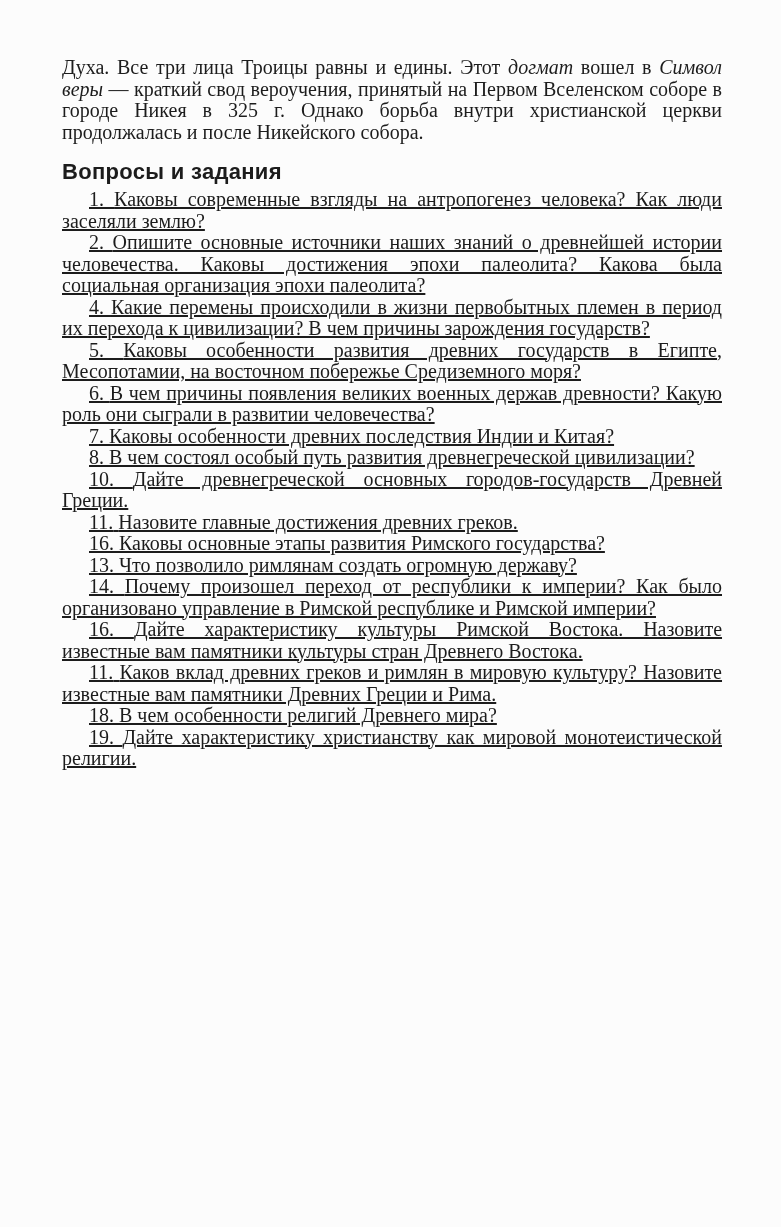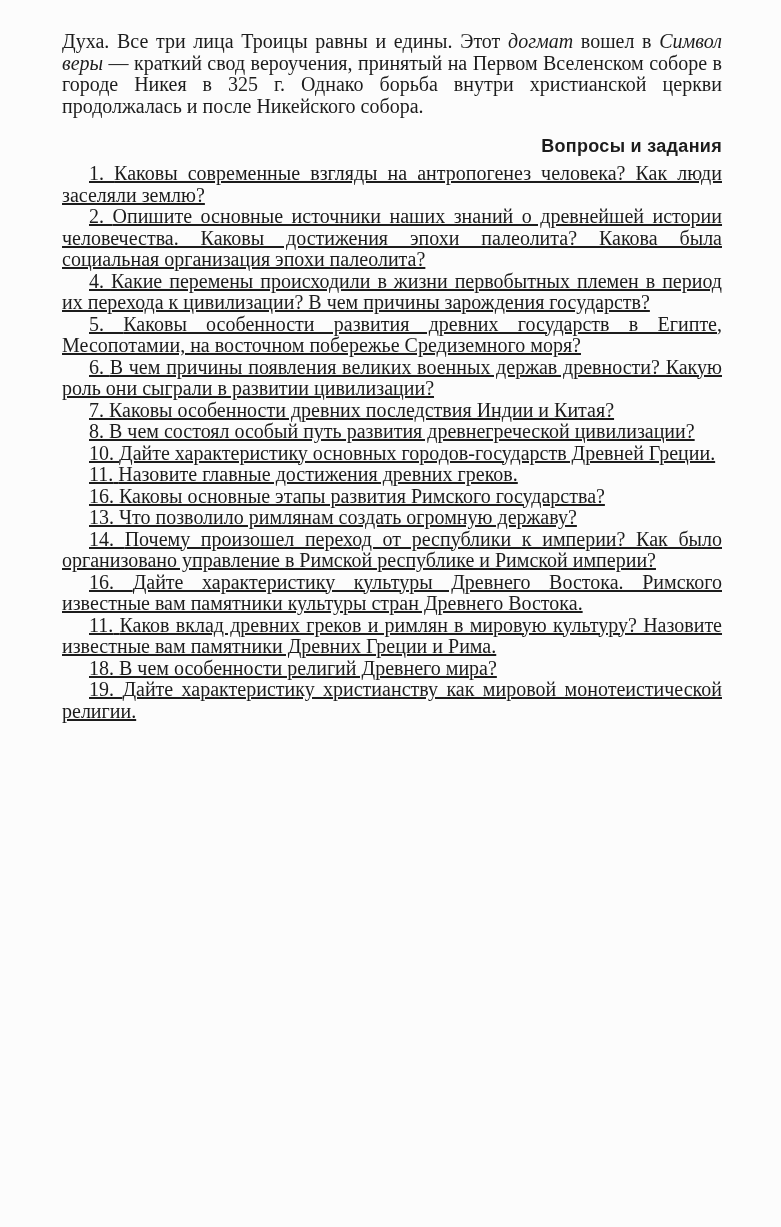--- a/index.html
+++ b/index.html
@@ -10,36 +10,36 @@
   .page {
     position: relative;
     width: 781px;
     height: 1227px;
     box-sizing: border-box;
     background: var(--page-bg, #fcfcfc);
     color: var(--ink, #1c1c1c);
     font-family: "Liberation Serif", "DejaVu Serif", serif;
     font-size: 20px;
     line-height: 21.5px;
-    padding: 31px 59px 0 62px;
+    padding: 57px 59px 0 62px;
     overflow: hidden;
   }
   .intro {
     margin: 0;
     text-align: justify;
     text-indent: 0;
   }
   .it {
     font-style: italic;
   }
   .heading {
     font-family: "Liberation Sans", "DejaVu Sans", sans-serif;
-    font-size: 18px;
+    font-size: 22px;
     font-weight: bold;
-    text-align: right;
+    text-align: left;
     letter-spacing: 0.3px;
     margin: 18px 0 6px 0;
     line-height: 22px;
   }
   .questions {
     margin: 0;
     padding: 0;
   }
   .question {
     margin: 0;
@@ -58,39 +58,39 @@
   <div class="questions">
   <p class="question"><span class="q-num">1.</span> <span class="q-text">Каковы современные взгляды на антропогенез человека? Как люди заселяли землю?</span></p>
 
   <p class="question"><span class="q-num">2.</span> <span class="q-text">Опишите основные источники наших знаний о древнейшей истории человечества. Каковы достижения эпохи палеолита? Какова была социальная организация эпохи палеолита?</span></p>
 
 
   <p class="question"><span class="q-num">4.</span> <span class="q-text">Какие перемены происходили в жизни первобытных племен в период их перехода к цивилизации? В чем причины зарождения государств?</span></p>
 
   <p class="question"><span class="q-num">5.</span> <span class="q-text">Каковы особенности развития древних государств в Египте, Месопотамии, на восточном побережье Средиземного моря?</span></p>
 
-  <p class="question"><span class="q-num">6.</span> <span class="q-text">В чем причины появления великих военных держав древности? Какую роль они сыграли в развитии цивилизации?</span></p>
+  <p class="question"><span class="q-num">6.</span> <span class="q-text">В чем причины появления великих военных держав древности? Какую роль они сыграли в развитии человечества?</span></p>
 
   <p class="question"><span class="q-num">7.</span> <span class="q-text">Каковы особенности древних последствия Индии и Китая?</span></p>
 
   <p class="question"><span class="q-num">8.</span> <span class="q-text">В чем состоял особый путь развития древнегреческой цивилизации?</span></p>
 
 
-  <p class="question"><span class="q-num">10.</span> <span class="q-text">Дайте характеристику основных городов-государств Древней Греции.</span></p>
+  <p class="question"><span class="q-num">10.</span> <span class="q-text">Дайте древнегреческой основных городов-государств Древней Греции.</span></p>
 
   <p class="question"><span class="q-num">11.</span> <span class="q-text">Назовите главные достижения древних греков.</span></p>
 
   <p class="question"><span class="q-num">16.</span> <span class="q-text">Каковы основные этапы развития Римского государства?</span></p>
 
   <p class="question"><span class="q-num">13.</span> <span class="q-text">Что позволило римлянам создать огромную державу?</span></p>
 
   <p class="question"><span class="q-num">14.</span> <span class="q-text">Почему произошел переход от республики к империи? Как было организовано управление в Римской республике и Римской империи?</span></p>
 
 
-  <p class="question"><span class="q-num">16.</span> <span class="q-text">Дайте характеристику культуры Древнего Востока. Римского известные вам памятники культуры стран Древнего Востока.</span></p>
+  <p class="question"><span class="q-num">16.</span> <span class="q-text">Дайте характеристику культуры Римской Востока. Назовите известные вам памятники культуры стран Древнего Востока.</span></p>
 
   <p class="question"><span class="q-num">11.</span> <span class="q-text">Каков вклад древних греков и римлян в мировую культуру? Назовите известные вам памятники Древних Греции и Рима.</span></p>
 
   <p class="question"><span class="q-num">18.</span> <span class="q-text">В чем особенности религий Древнего мира?</span></p>
 
   <p class="question"><span class="q-num">19.</span> <span class="q-text">Дайте характеристику христианству как мировой монотеистической религии.</span></p>
 </div>
 </div>
 
 </body></html>

